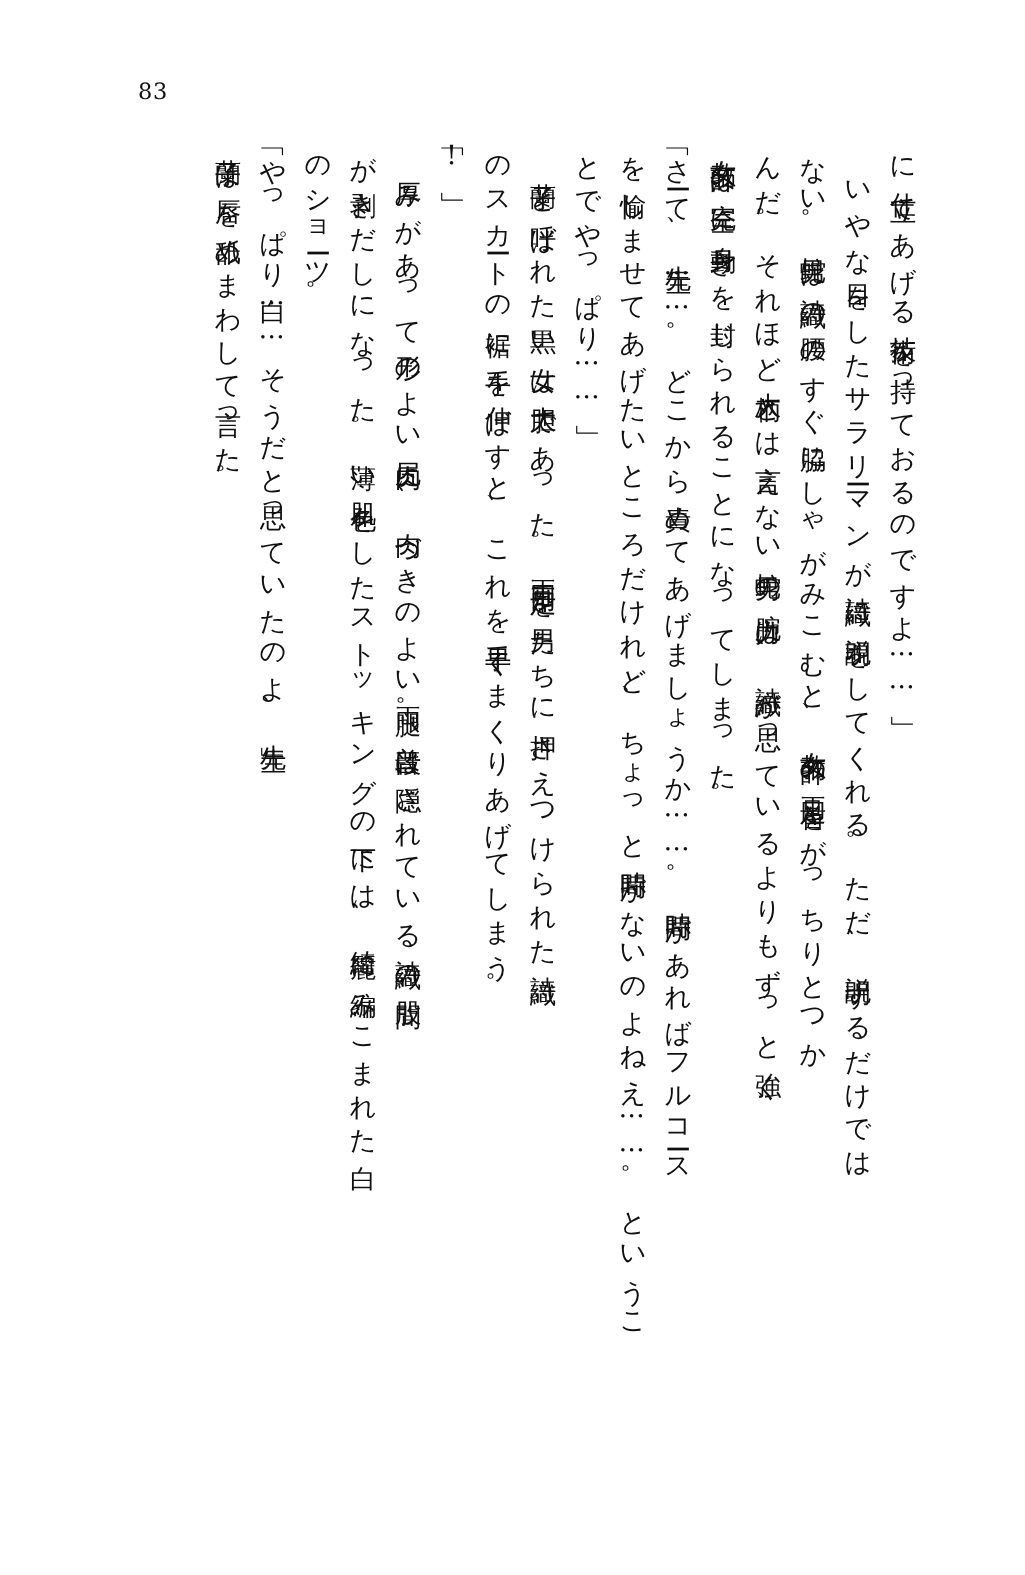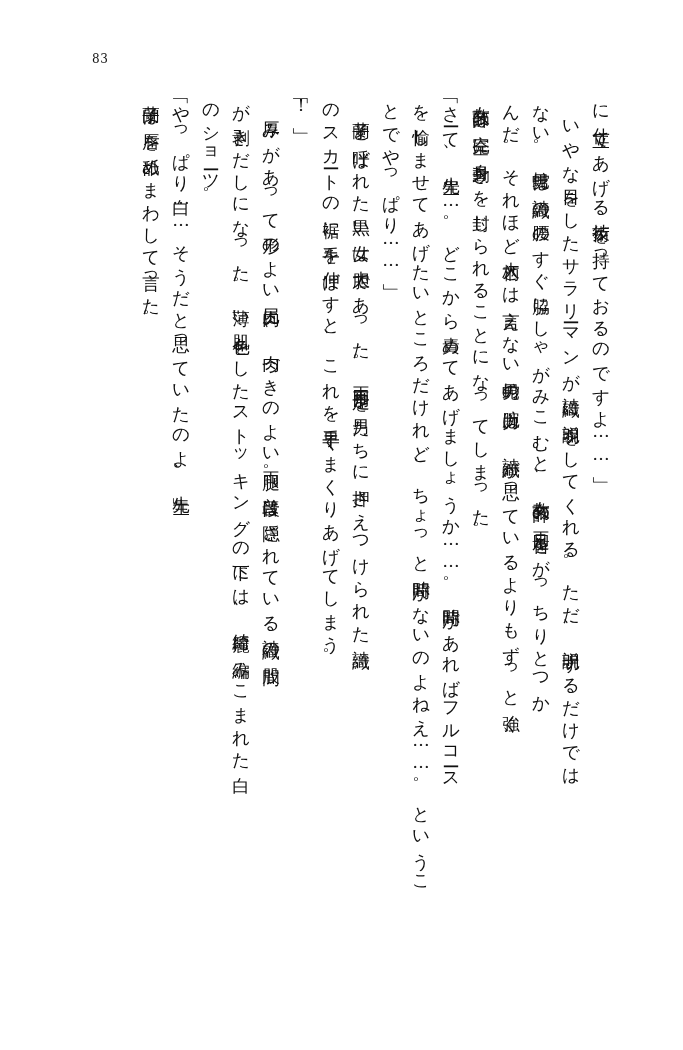--- a/index.html
+++ b/index.html
@@ -20,21 +20,21 @@
     position: absolute;
     inset: 0;
     background: #ffffff;
   }
 
   
   .page-number {
     position: absolute;
     top: 52px;
     left: 92px;
-    font-size: 12px;
+    font-size: 15px;
     letter-spacing: 0.5px;
     color: #111;
     font-family: "DejaVu Serif", "Liberation Serif", serif;
   }
 
   
   .text-block {
     position: absolute;
     top: 92px;
     right: 74px;

